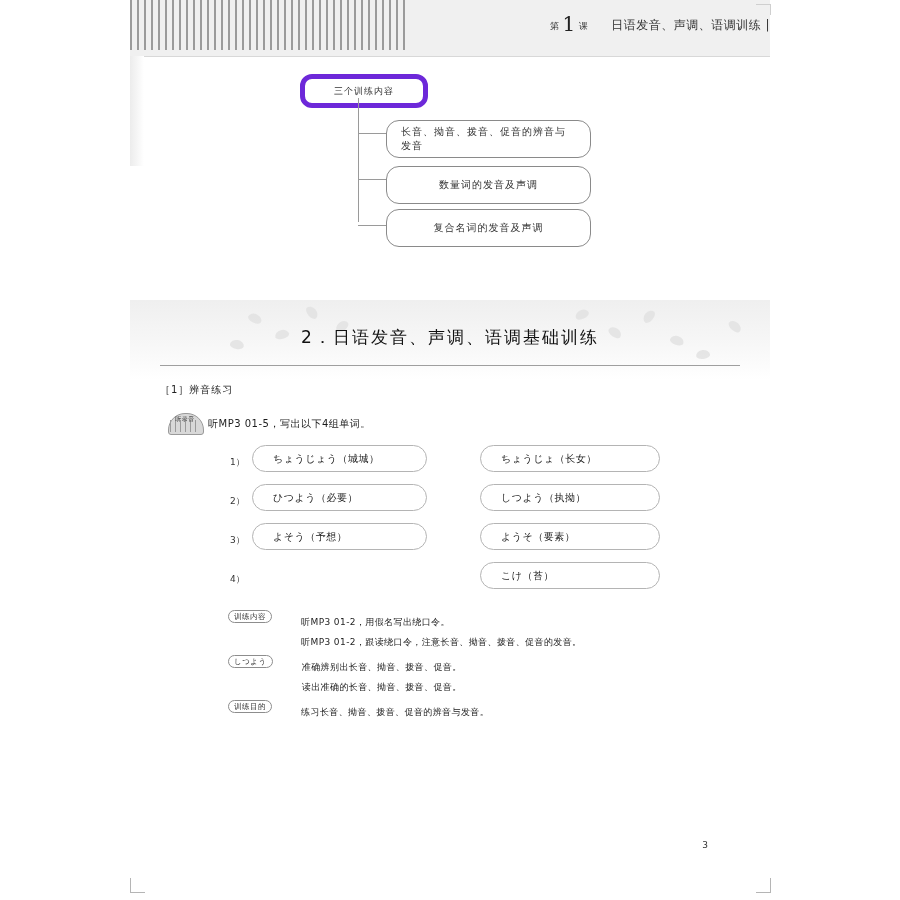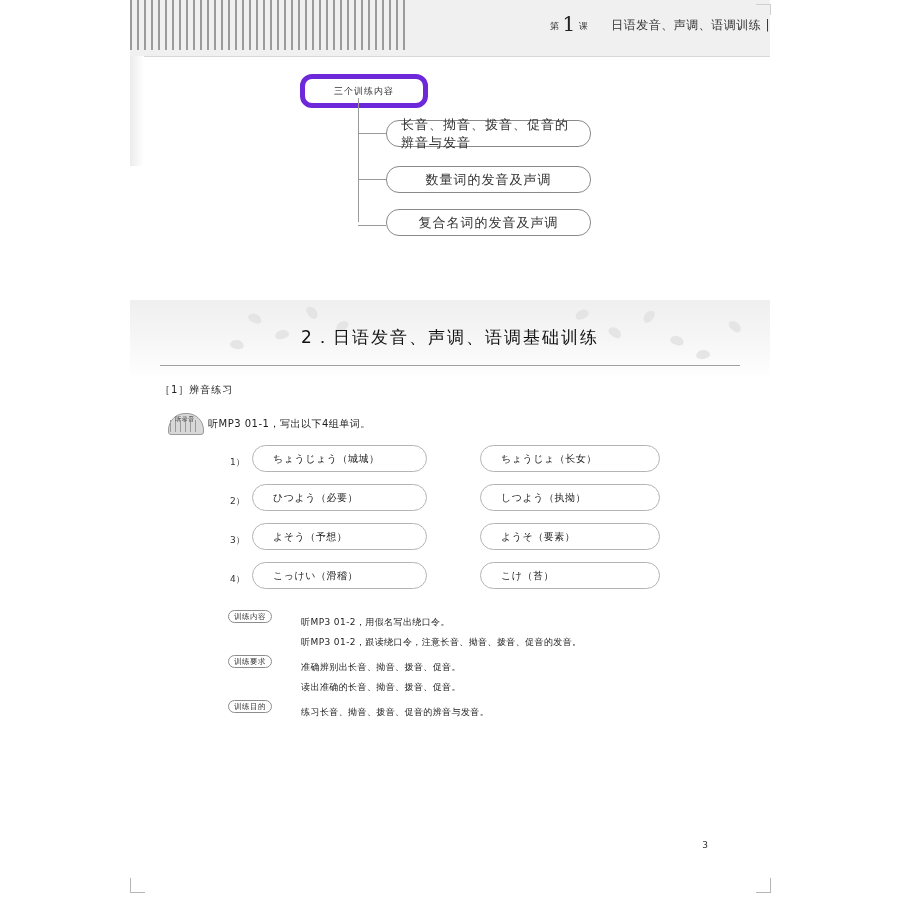--- a/index.html
+++ b/index.html
@@ -113,28 +113,28 @@
   .tree-branch {
     position: absolute;
     left: 58px;
     width: 28px;
     height: 1px;
     background: #9a9a9a;
   }
   .node-child {
     position: absolute;
     left: 86px;
-    height: 27px;
+    height: 38px;
     border: 1px solid #8a8a8a;
     border-radius: 13px;
     background: #fff;
     display: flex;
     align-items: center;
     justify-content: center;
-    font-size: 13px;
+    font-size: 10px;
     color: #333;
     letter-spacing: 1px;
     padding: 0 14px;
     box-sizing: border-box;
   }
   .c1 { top: 46px;  width: 205px; }
   .c2 { top: 92px;  width: 205px; }
   .c3 { top: 135px; width: 205px; }
   .b1 { top: 59px; }
   .b2 { top: 105px; }
@@ -391,56 +391,55 @@
   </div>
 
   <div class="sub-head">［1］辨音练习</div>
 
   <div class="task-line">
     <span class="fan-icon">
       <span class="fan-body"></span>
       <span class="fan-ribs"></span>
       <span class="fan-label">听录音</span>
     </span>
-    <span class="task-text">听MP3 01-1，写出以下4组单词。</span>
+    <span class="task-text">听MP3 01-5，写出以下4组单词。</span>
   </div>
 
   <div class="answers">
     <div class="ans-row">
       <span class="ans-num">1）</span>
       <span class="ans-box ans-left">ちょうじょう（城城）</span>
       <span class="ans-box ans-right">ちょうじょ（长女）</span>
     </div>
     <div class="ans-row">
       <span class="ans-num">2）</span>
       <span class="ans-box ans-left">ひつよう（必要）</span>
       <span class="ans-box ans-right">しつよう（执拗）</span>
     </div>
     <div class="ans-row">
       <span class="ans-num">3）</span>
       <span class="ans-box ans-left">よそう（予想）</span>
       <span class="ans-box ans-right">ようそ（要素）</span>
     </div>
     <div class="ans-row">
       <span class="ans-num">4）</span>
-      <span class="ans-box ans-left">こっけい（滑稽）</span>
       <span class="ans-box ans-right">こけ（苔）</span>
     </div>
   </div>
 
   <div class="notes">
     <div class="note-group">
       <span class="note-tag">训练内容</span>
       <span class="note-lines">
         <span class="note-line">听MP3 01-2，用假名写出绕口令。</span><br>
         <span class="note-line">听MP3 01-2，跟读绕口令，注意长音、拗音、拨音、促音的发音。</span>
       </span>
     </div>
     <div class="note-group">
-      <span class="note-tag">训练要求</span>
+      <span class="note-tag">しつよう</span>
       <span class="note-lines">
         <span class="note-line">准确辨别出长音、拗音、拨音、促音。</span><br>
         <span class="note-line">读出准确的长音、拗音、拨音、促音。</span>
       </span>
     </div>
     <div class="note-group">
       <span class="note-tag">训练目的</span>
       <span class="note-lines">
         <span class="note-line">练习长音、拗音、拨音、促音的辨音与发音。</span>
       </span>

